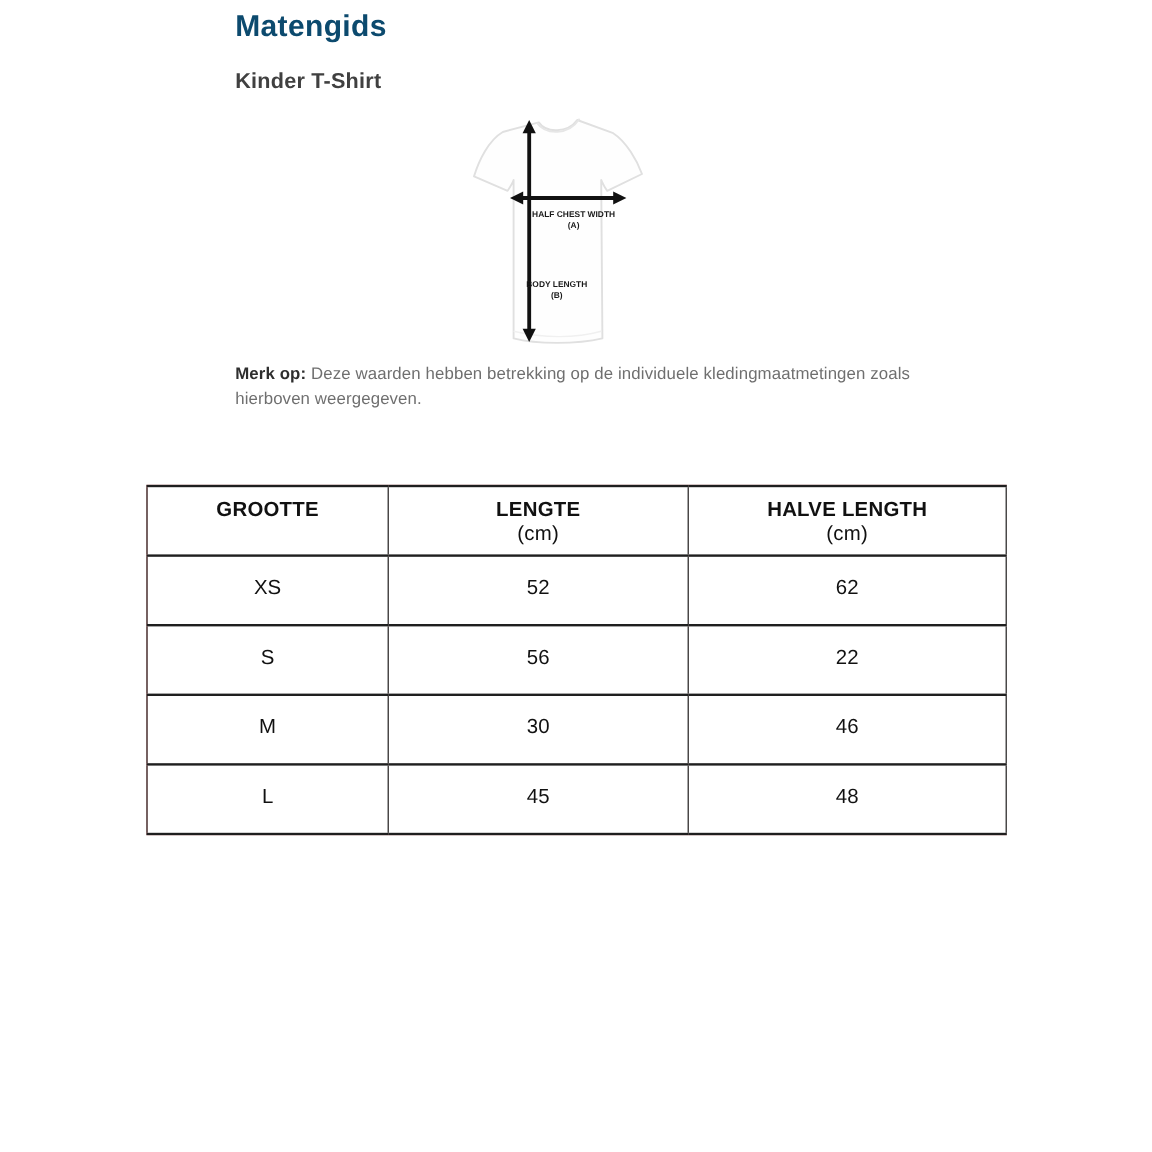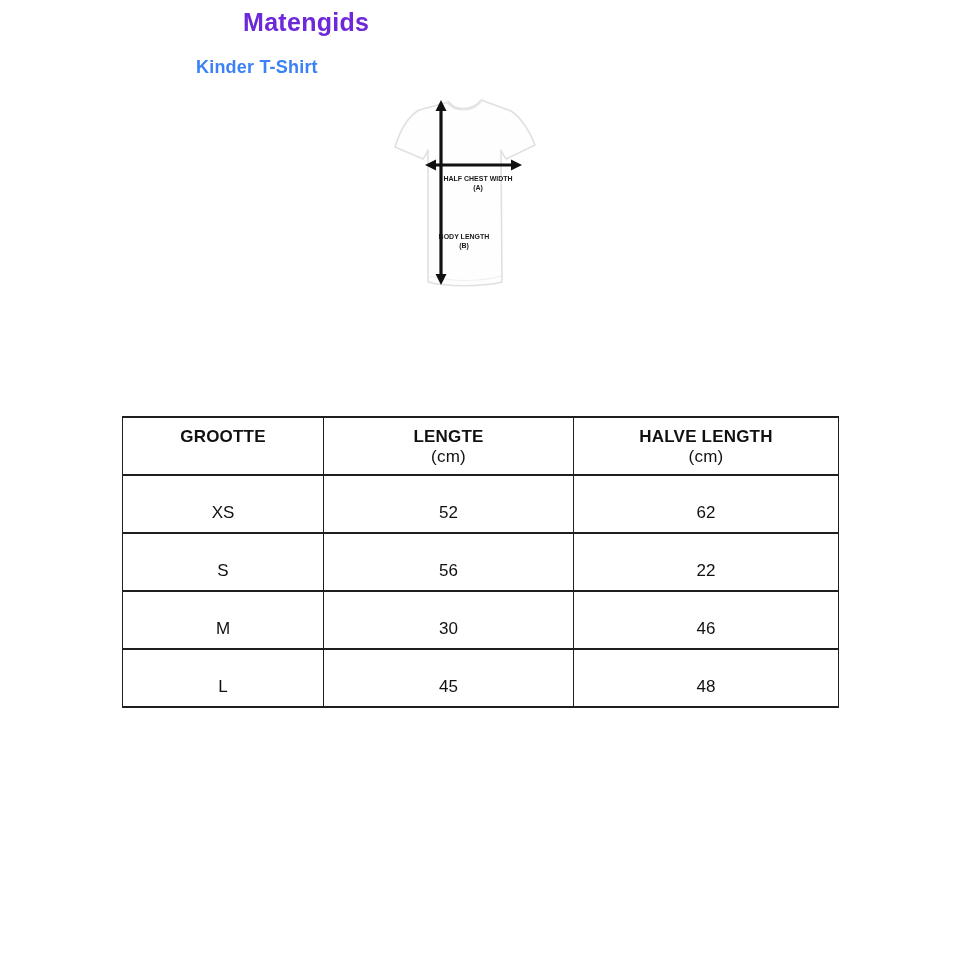--- a/index.html
+++ b/index.html
@@ -18,31 +18,30 @@
     background: #ffffff;
     overflow: hidden;
   }
   .page-title {
     position: absolute;
     left: 196px;
     top: 8px;
     font-size: 25px;
     font-weight: 600;
     letter-spacing: 0.3px;
-    color: #6d28d9;
-    margin-left: 47px;
+    color: #0c4a6e;
   }
   .product-subtitle {
     position: absolute;
     left: 196px;
     top: 57px;
     font-size: 18px;
     font-weight: 700;
     letter-spacing: 0.2px;
-    color: #3b82f6;
+    color: #404040;
   }
   .diagram {
     position: absolute;
     left: 388px;
     top: 86px;
     width: 170px;
     height: 218px;
   }
   .diagram svg { display: block; width: 170px; height: 218px; }
   .note {
@@ -55,21 +54,21 @@
     color: #6f6f6f;
     letter-spacing: 0.1px;
   }
   .note .note-label {
     font-weight: 700;
     color: #2e2e2e;
   }
   table.size-table {
     position: absolute;
     left: 122px;
-    top: 416px;
+    top: 404px;
     width: 716px;
     border-collapse: collapse;
     table-layout: fixed;
     background: #fca5a5;
   }
   table.size-table col.c1 { width: 201px; }
   table.size-table col.c2 { width: 250px; }
   table.size-table col.c3 { width: 265px; }
   table.size-table th,
   table.size-table td {
@@ -84,21 +83,21 @@
     background: #ffffff;
   }
   table.size-table th {
     font-weight: 700;
     padding-top: 9px;
     line-height: 20px;
     letter-spacing: 0.2px;
   }
   table.size-table td {
     font-weight: 400;
-    padding-top: 27px;
+    padding-top: 16px;
     line-height: 20px;
   }
   .hdr-line2 { font-weight: 400; }
 </style>
 </head>
 <body>
 
 <div class="page">
 
   <h1 class="page-title">Matengids</h1>
@@ -138,20 +137,24 @@
         <polygon points="134,79 123,73.5 123,84.5" stroke="none"></polygon>
       </g>
 
       <text x="90" y="95" text-anchor="middle" font-family="Liberation Sans, sans-serif" font-size="7" font-weight="700" fill="#1a1a1a">HALF CHEST WIDTH</text>
       <text x="90" y="104" text-anchor="middle" font-family="Liberation Sans, sans-serif" font-size="7" font-weight="700" fill="#1a1a1a">(A)</text>
       <text x="76" y="153" text-anchor="middle" font-family="Liberation Sans, sans-serif" font-size="7" font-weight="700" fill="#1a1a1a">BODY LENGTH</text>
       <text x="76" y="162" text-anchor="middle" font-family="Liberation Sans, sans-serif" font-size="7" font-weight="700" fill="#1a1a1a">(B)</text>
     </svg>
   </div>
 
+  <p class="note">
+    <span class="note-label">Merk op:</span>
+    <span>Deze waarden hebben betrekking op de individuele kledingmaatmetingen zoals hierboven weergegeven.</span>
+  </p>
 
   <table class="size-table">
     <colgroup>
         <col class="c1">
         <col class="c2">
         <col class="c3">
       </colgroup>
     <thead>
       <tr>
         <th>

